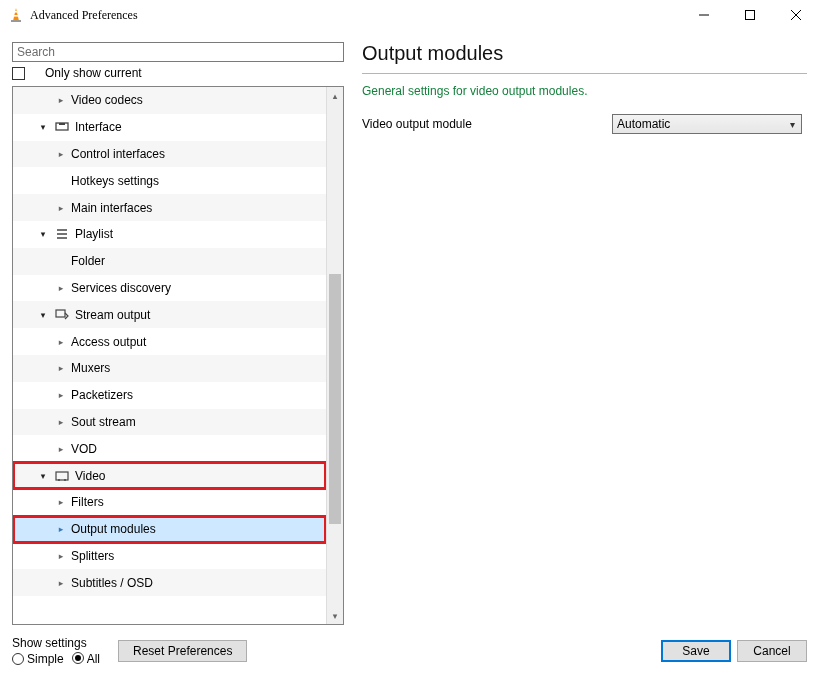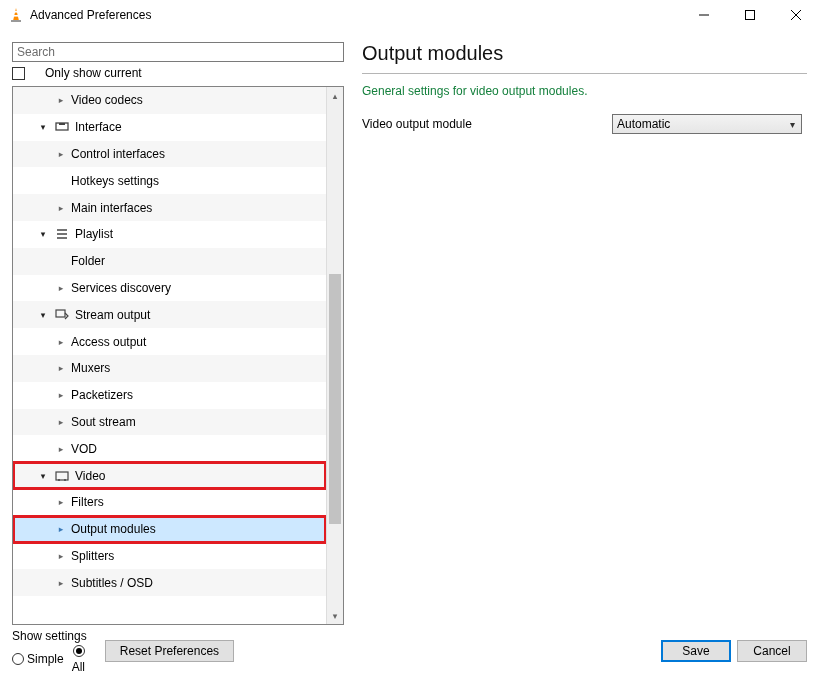--- a/index.html
+++ b/index.html
@@ -1,20 +1,20 @@
 <!DOCTYPE html>
 <html><head>
 <meta charset="utf-8">
 <style>
   * { box-sizing: border-box; font-family: "Segoe UI", Tahoma, sans-serif; font-size: 12px; }
   html, body { margin: 0; padding: 0; background: #fff; }
   .window { width: 819px; height: 681px; background: #fff; display: flex; flex-direction: column; position: relative; }
   .titlebar { height: 30px; display: flex; align-items: center; padding-left: 8px; }
   .titlebar .app-icon { width: 16px; height: 16px; margin-right: 6px; }
-  .titlebar .title { flex: 1; font-size: 12px; }
+  .titlebar .title { flex: 1; font-size: 12px; font-family: Liberation Serif, serif; }
   .titlebar .win-controls { display: flex; }
   .win-btn { width: 46px; height: 30px; display: flex; align-items: center; justify-content: center; cursor: pointer; }
   .win-btn svg { width:10px; height:10px; }
   .content { flex: 1; display: flex; padding: 12px 12px 4px 12px; gap: 12px; min-height: 0; }
   .left-pane { width: 332px; display: flex; flex-direction: column; min-height:0; }
   .search { height: 20px; border: 1px solid #7a7a7a; padding: 0 4px; width: 100%; font-size:12px; color:#666; }
   .search::placeholder{ color:#6d6d6d; }
   .check-row { display:flex; align-items:center; padding: 4px 0 6px 0; gap:20px;}
   .check-box { width:13px; height:13px; border:1px solid #333; background:#fff; }
   .tree-wrap { flex:1; border:1px solid #828282; position:relative; overflow:hidden; }
@@ -266,21 +266,21 @@
 </div>
 
 <div class="bottom-bar">
   <div class="show-settings">
     <span>Show settings</span>
     <div class="radio-row">
       <label style="display:flex;align-items:center;gap:3px;">
         <span class="radio"></span>
         <span>Simple</span>
       </label>
-      <label style="display:flex;align-items:flex-end;gap:3px;flex-direction:column;">
+      <label style="display:flex;align-items:flex-start;gap:3px;">
         <span class="radio checked"></span>
         <span>All</span>
       </label>
     </div>
   </div>
   <div class="btn">
         <span>Reset Preferences</span>
       </div>
   <div class="spacer"></div>
   <div class="btn primary">

